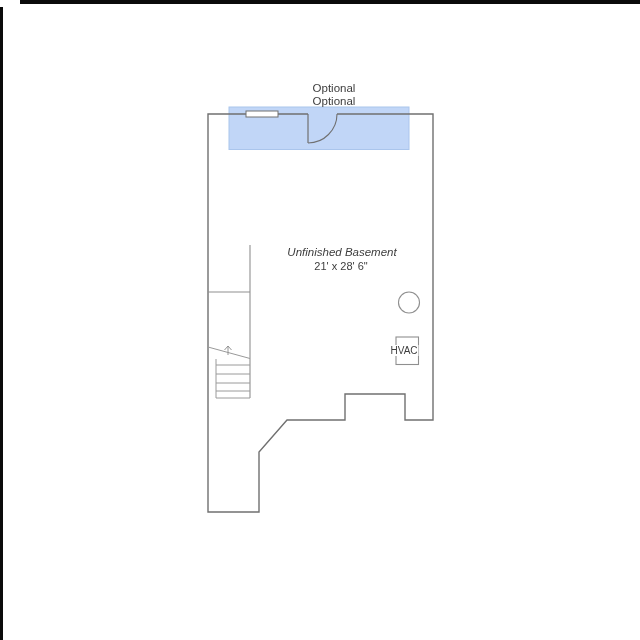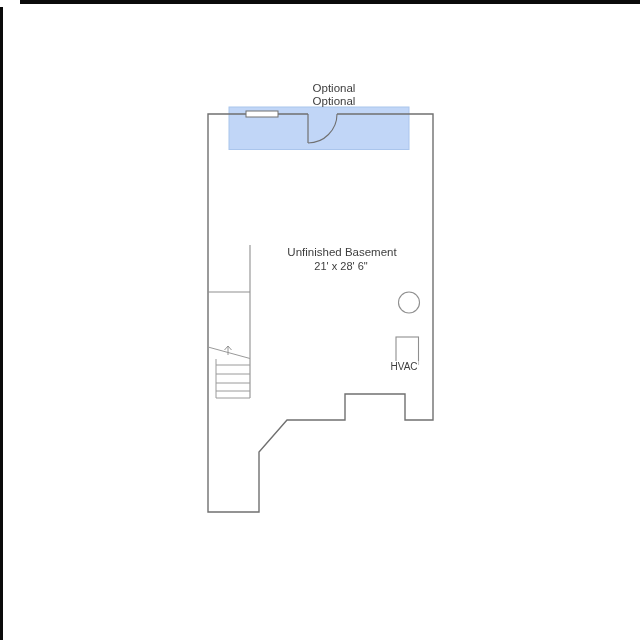--- a/index.html
+++ b/index.html
@@ -40,31 +40,31 @@
     transform: translateX(-50%);
   }
   .lbl.walkout {
     left: 334px; top: 82px;
     font-size: 11.5px;
     line-height: 13px;
   }
   .lbl.room-name {
     left: 342px; top: 246px;
     font-size: 11.5px;
+    font-style: italic;
   }
   .lbl.room-dims {
     left: 341px; top: 260px;
     font-size: 11px;
   }
   .lbl.hvac {
     left: 404px; top: 345px;
     font-size: 10px;
     background: #ffffff;
     padding: 0 1px;
-    margin-top: 16px;
   }
 </style>
 </head>
 <body>
 
 <div class="stage">
 
   <div class="bar-top"></div>
   <div class="bar-left"></div>
 

